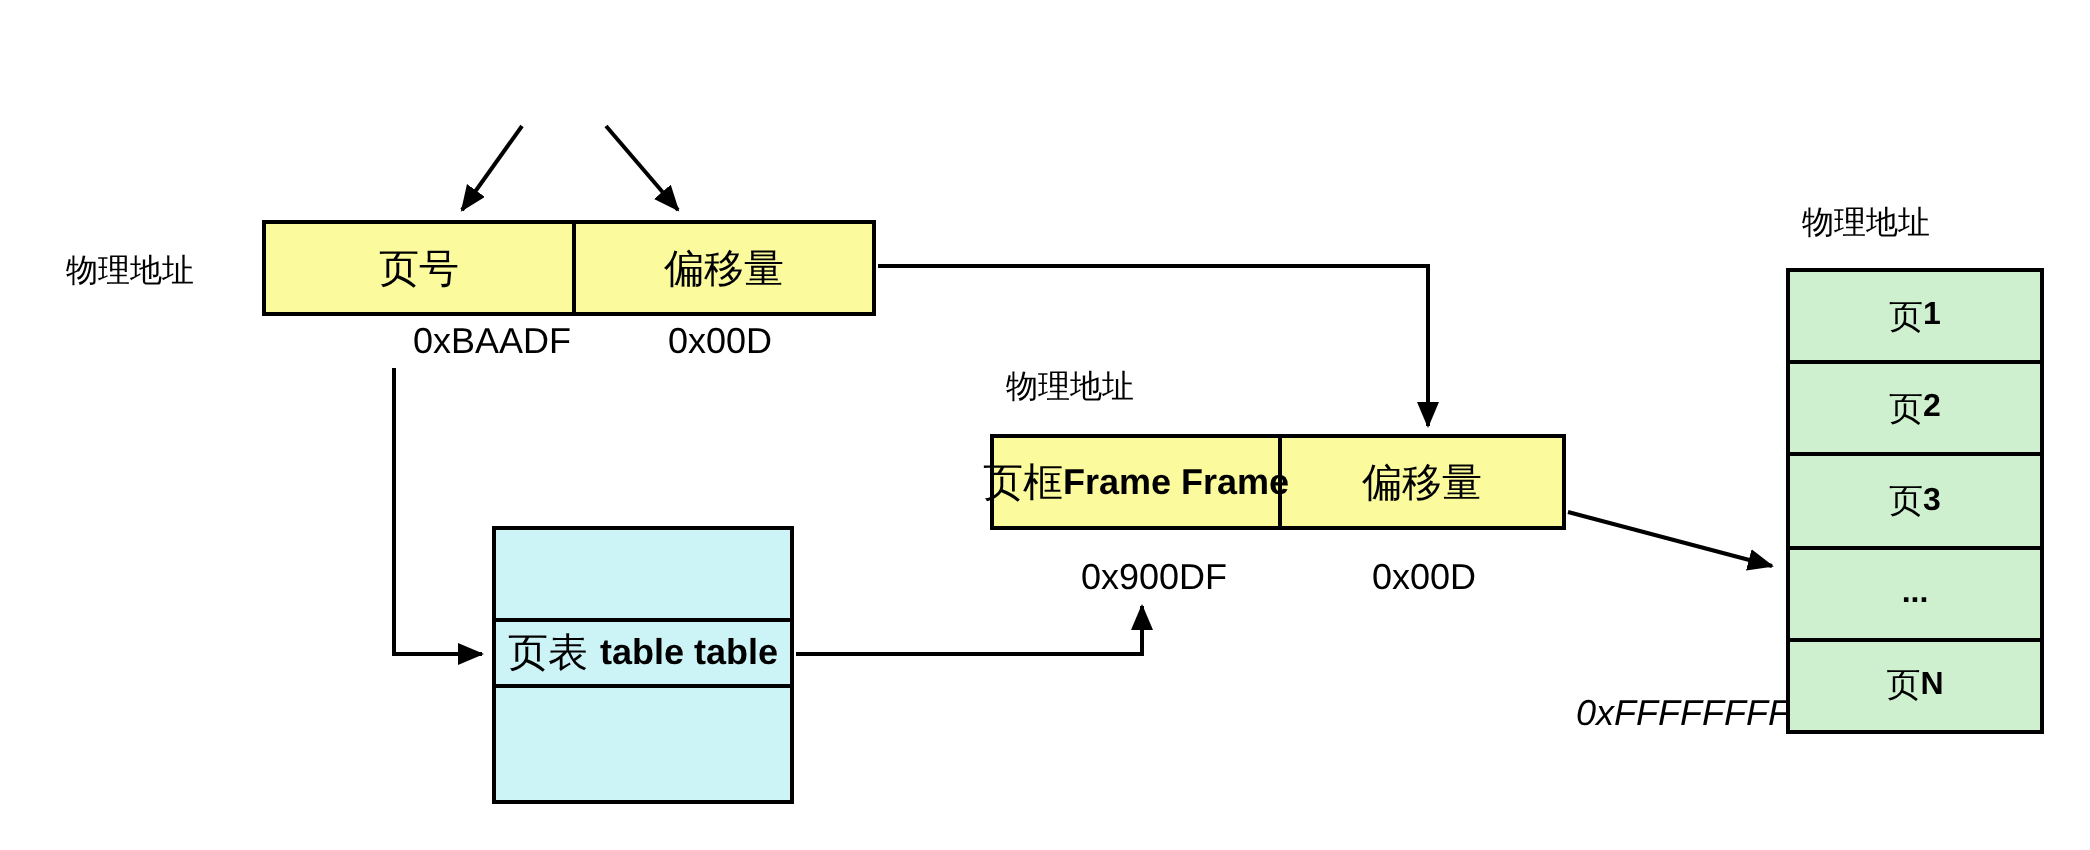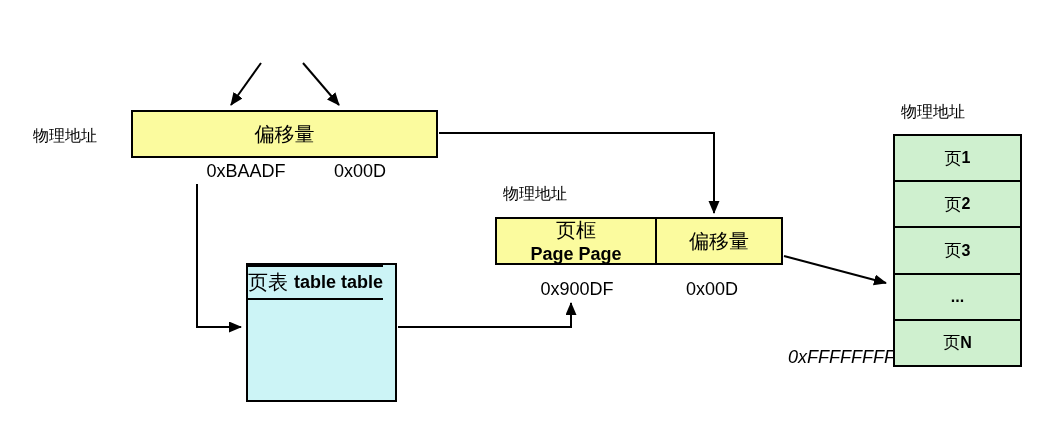--- a/index.html
+++ b/index.html
@@ -26,24 +26,24 @@
   .box { box-sizing: border-box; border: 2px solid #000; display: flex; }
   .cell {
     display: flex; align-items: center; justify-content: center;
     box-sizing: border-box; white-space: nowrap;
   }
   .vbox  { left: 131px; top: 110px; width: 307px; height: 48px; }
   .vbox .c1 { width: 155px; border-right: 2px solid #000; }
   .vbox .c2 { flex: 1; }
 
   .pbox  { left: 495px; top: 217px; width: 288px; height: 48px; }
-  .pbox .c1 { width: 160px; border-right: 2px solid #000; flex-direction: column; }
+  .pbox .c1 { width: 144px; border-right: 2px solid #000; }
   .pbox .c2 { flex: 1; }
 
-  .ptable { left: 246px; top: 263px; width: 151px; height: 139px; flex-direction: row; }
+  .ptable { left: 246px; top: 263px; width: 151px; height: 139px; flex-direction: column; }
   .ptable .r1 { height: 44px; }
   .ptable .r2 { height: 35px; border-top: 2px solid #000; border-bottom: 2px solid #000; }
   .ptable .r3 { flex: 1; }
 
   .memcol { left: 893px; top: 134px; width: 129px; height: 233px; flex-direction: column; }
   .memcol .mcell { flex: 1 1 0; border-bottom: 2px solid #000; }
   .memcol .mcell:last-child { border-bottom: none; }
 
   svg.connectors { position: absolute; left: 0; top: 0; pointer-events: none; }
 </style>
@@ -63,20 +63,21 @@
     <polyline points="439,133 714,133 714,213" fill="none" stroke="#000" stroke-width="2" marker-end="url(#arrow)"></polyline>
     <polyline points="197,184 197,327 241,327" fill="none" stroke="#000" stroke-width="2" marker-end="url(#arrow)"></polyline>
     <polyline points="398,327 571,327 571,303" fill="none" stroke="#000" stroke-width="2" marker-end="url(#arrow)"></polyline>
     <line x1="784" y1="256" x2="886" y2="283" stroke="#000" stroke-width="2" marker-end="url(#arrow)"></line>
   </svg>
 
 
   <div class="abs center-anchor zh zh-md" style="left:65px; top:136px;">物理地址</div>
 
   <div class="abs box vbox" style="background-color: rgb(251, 251, 158);">
+    <div class="cell c1 zh zh-lg">页号</div>
     <div class="cell c2 zh zh-lg">偏移量</div>
   </div>
 
   <div class="abs center-anchor hex" style="left:213px; top:171px;margin-left:33px;">0xBAADF</div>
   <div class="abs center-anchor hex" style="left:360px; top:171px;">0x00D</div>
 
   <div class="abs box ptable" style="background-color: rgb(204, 244, 246);">
     <div class="cell r1"></div>
     <div class="cell r2">
       <span class="zh zh-lg">页表</span>
@@ -84,21 +85,21 @@
       <span class="en-bold">table table</span>
     </div>
     <div class="cell r3"></div>
   </div>
 
   <div class="abs center-anchor zh zh-md" style="left:535px; top:194px;">物理地址</div>
 
   <div class="abs box pbox" style="background-color: rgb(251, 251, 158);">
     <div class="cell c1">
       <span class="zh zh-lg">页框</span>
-      <span class="en-bold">Page Page</span>
+      <span class="en-bold">Frame Frame</span>
     </div>
     <div class="cell c2 zh zh-lg">偏移量</div>
   </div>
 
   <div class="abs center-anchor hex" style="left:577px; top:289px;">0x900DF</div>
   <div class="abs center-anchor hex" style="left:712px; top:289px;">0x00D</div>
 
   <div class="abs center-anchor zh zh-md" style="left:933px; top:112px;">物理地址</div>
 
   <div class="abs right-anchor hex" style="left:895px; top:357px;font-style:italic;">0xFFFFFFFF</div>

